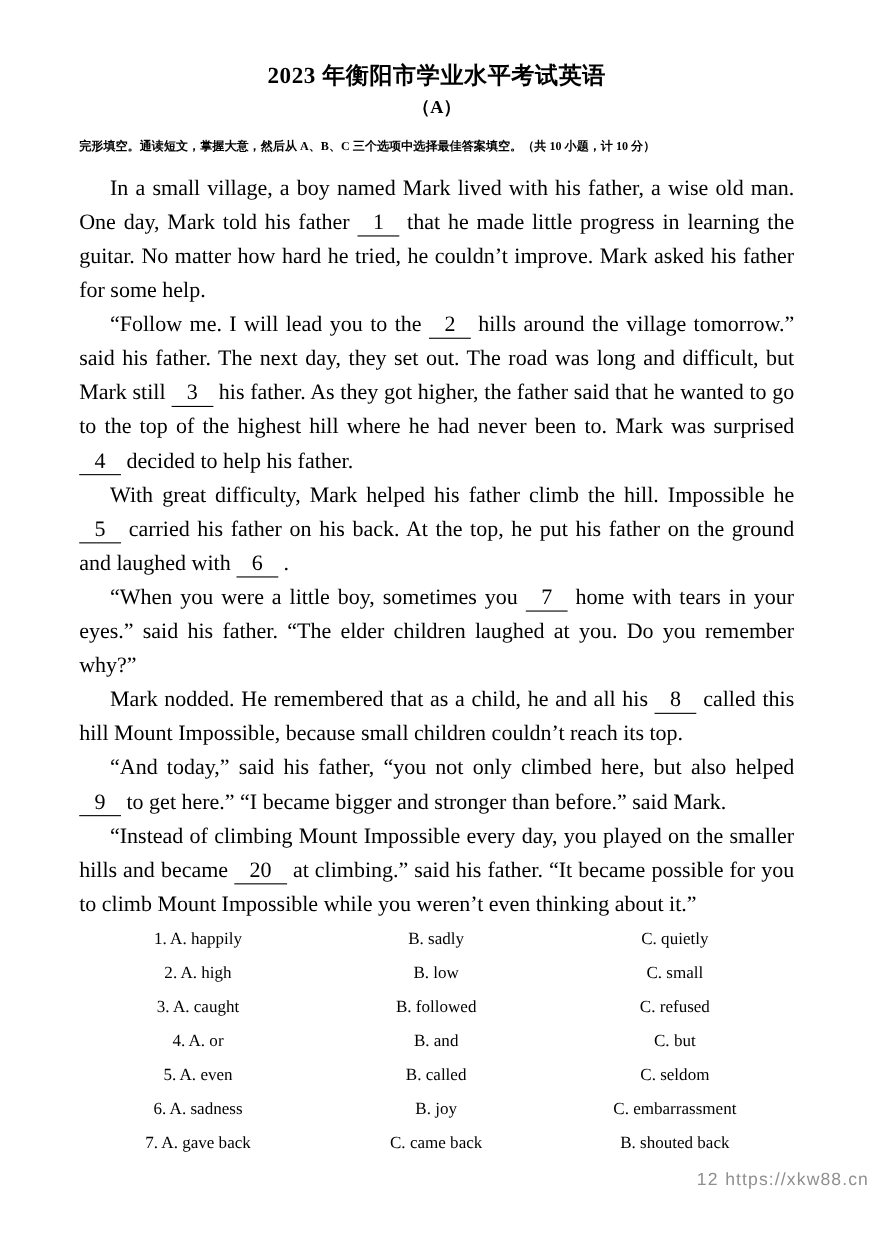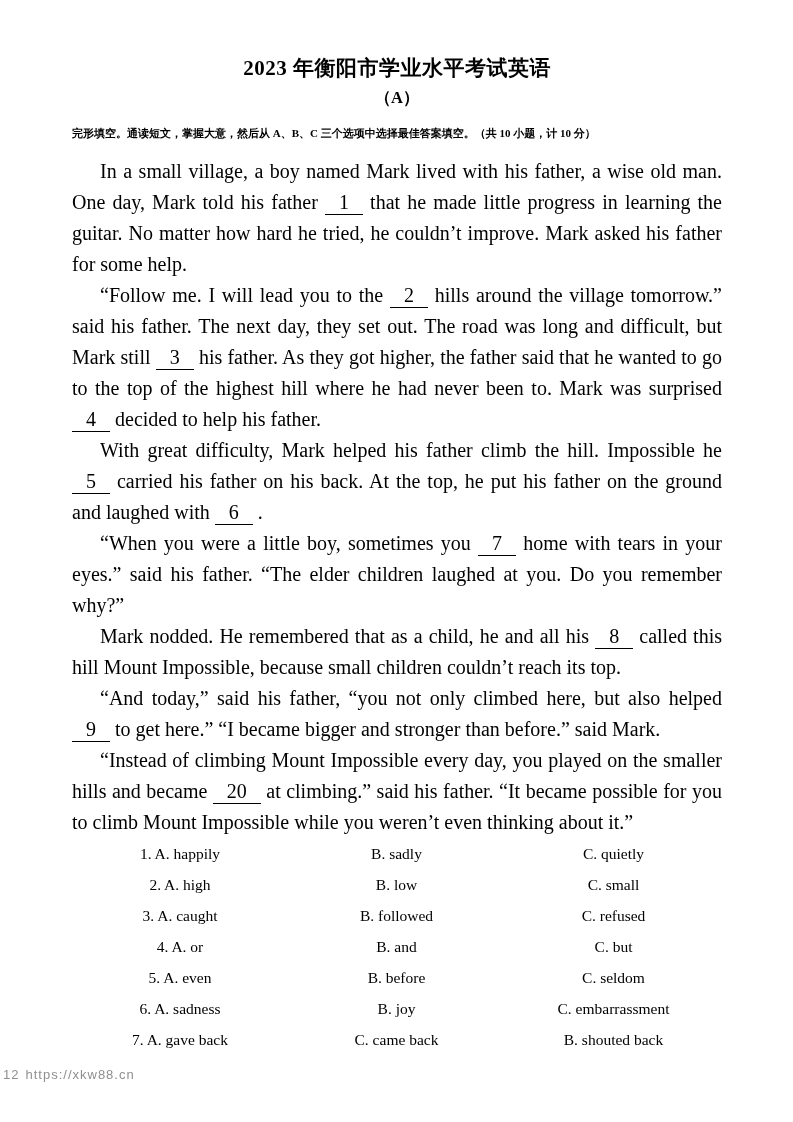--- a/index.html
+++ b/index.html
@@ -73,24 +73,24 @@
     grid-template-columns: 216px 217px 1fr;
     font-size: 15.5px;
     line-height: 31px;
   }
   .option-cell { white-space: nowrap; }
   .footer {
     position: absolute;
     left: 0;
     bottom: 40px;
     width: 793px;
-    text-align: left;
+    text-align: right;
     color: #8f8f8f;
     font-family: "Liberation Sans", "DejaVu Sans", sans-serif;
-    font-size: 13px;
+    font-size: 16px;
     letter-spacing: 1px;
   }
   .footer span { margin: 0 3px; }
 </style>
 </head>
 <body>
 
 <div class="page">
 
   <div class="doc-title">2023 年衡阳市学业水平考试英语</div>
@@ -131,21 +131,21 @@
     </div>
 
     <div class="option-row">
       <div class="option-cell"><span>4.</span> <span>A. or</span></div>
       <div class="option-cell">B. and</div>
       <div class="option-cell">C. but</div>
     </div>
 
     <div class="option-row">
       <div class="option-cell"><span>5.</span> <span>A. even</span></div>
-      <div class="option-cell">B. before</div>
+      <div class="option-cell">B. called</div>
       <div class="option-cell">C. seldom</div>
     </div>
 
     <div class="option-row">
       <div class="option-cell"><span>6.</span> <span>A. sadness</span></div>
       <div class="option-cell">B. joy</div>
       <div class="option-cell">C. embarrassment</div>
     </div>
 
     <div class="option-row">

